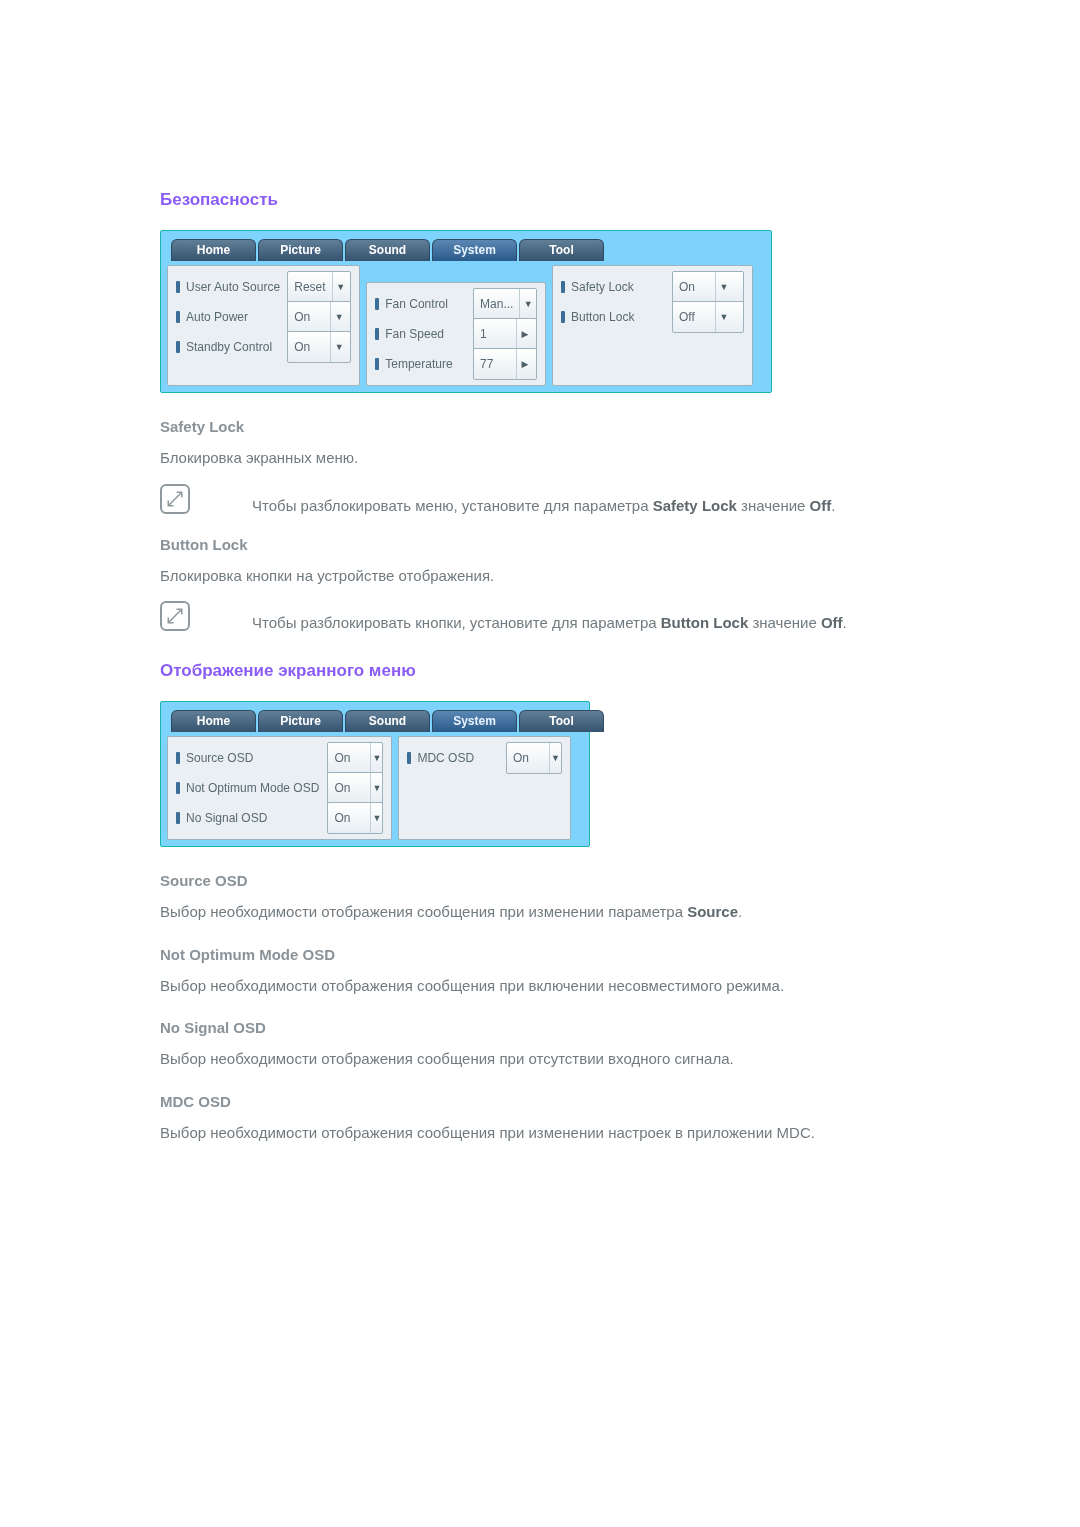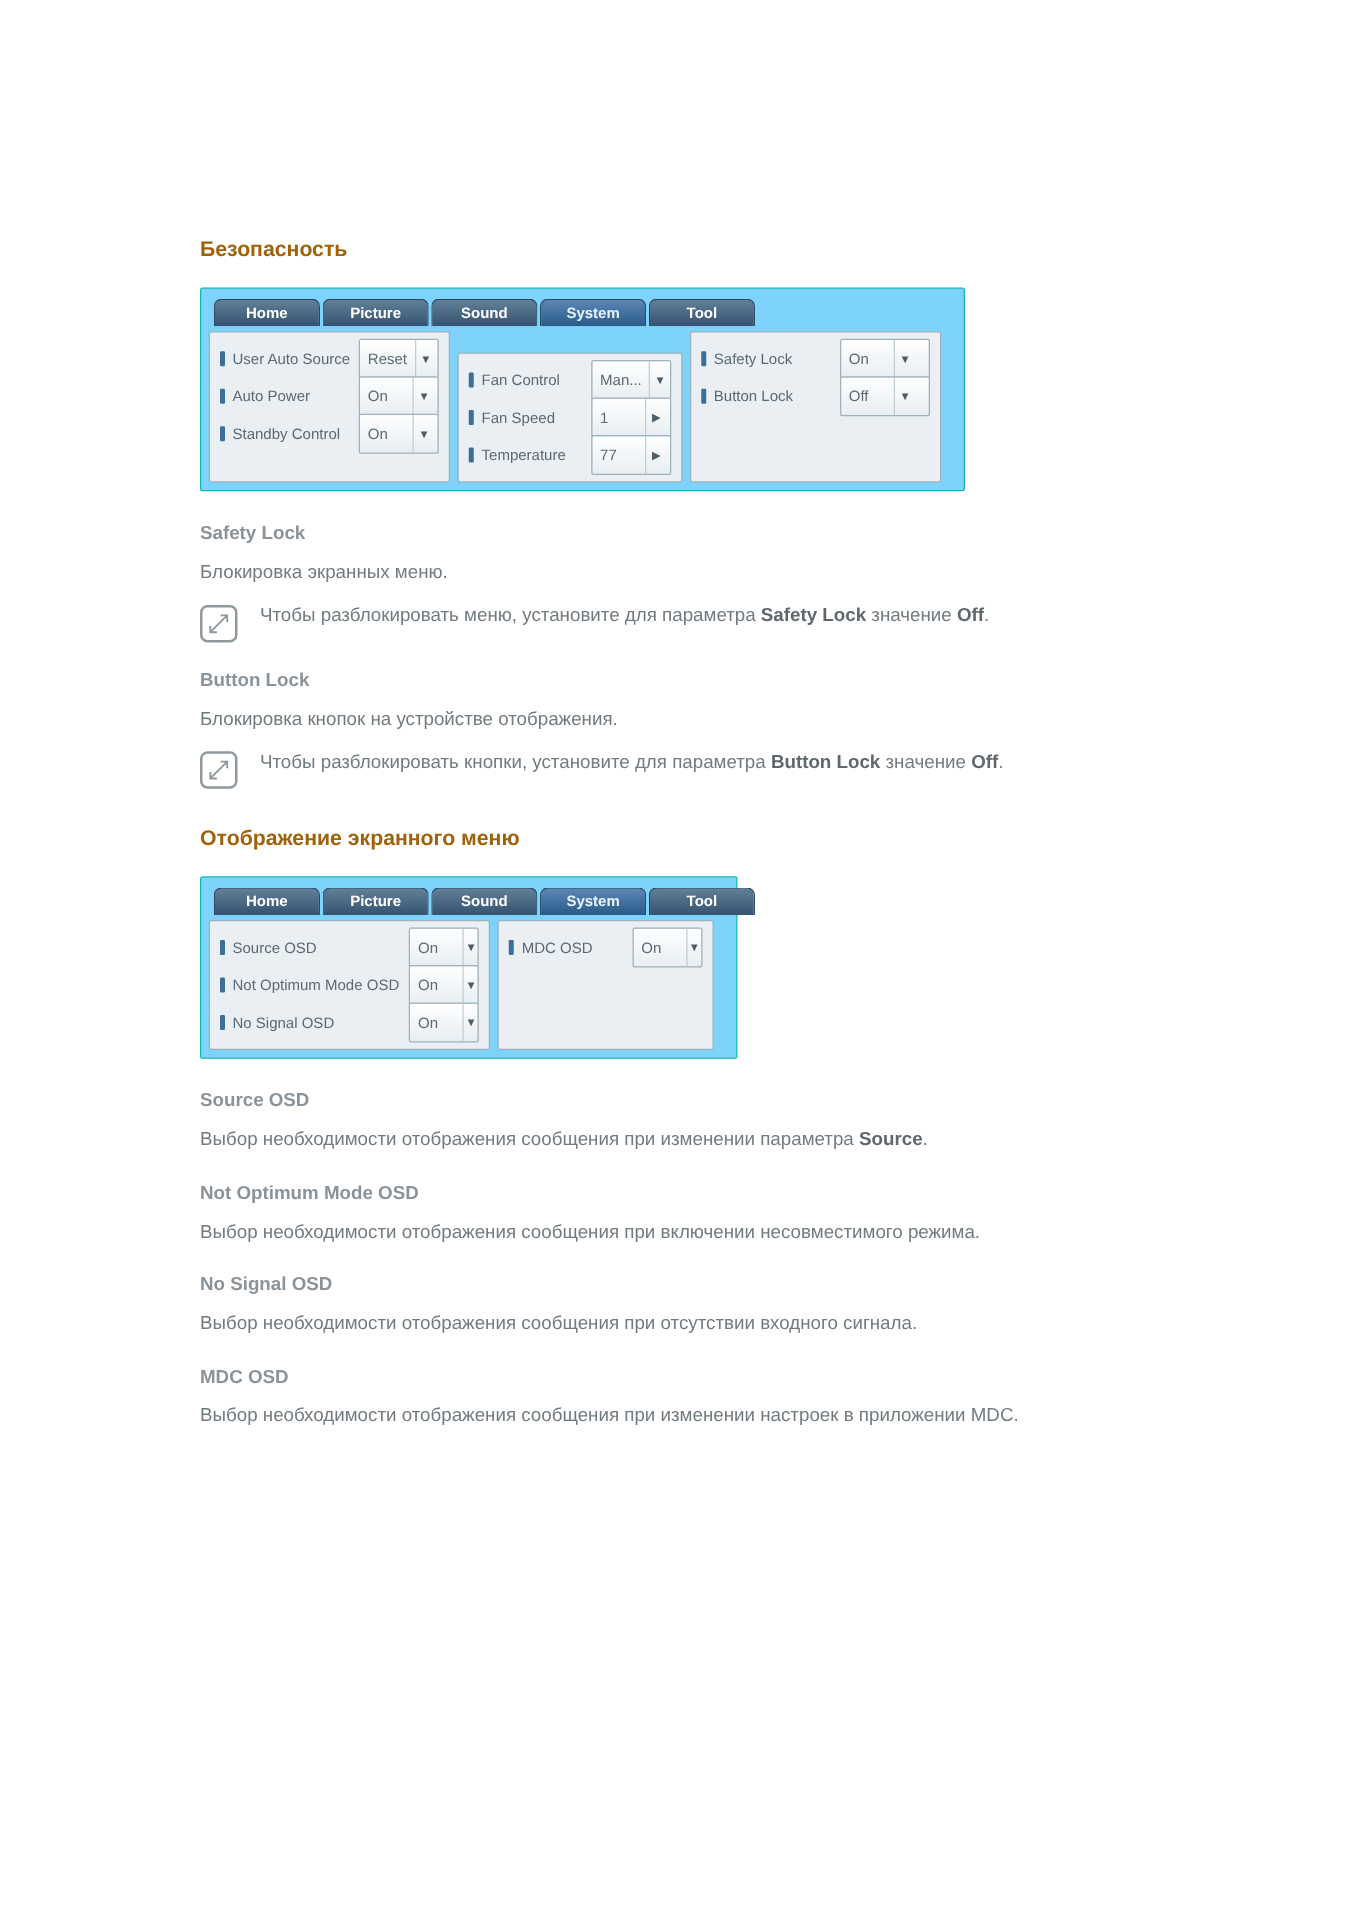--- a/index.html
+++ b/index.html
@@ -10,21 +10,21 @@
     font-size: 14px;
     color: #333333;
   }
   .page {
     width: 1080px;
     margin: 0 auto;
     padding: 190px 160px 80px 160px;
     box-sizing: border-box;
   }
   .section-title {
-    color: #a16207;
+    color: #8b5cf6;
     font-weight: bold;
     font-size: 17px;
     margin-bottom: 20px;
   }
   .ui-panel {
     border: 1px solid #14b8a6;
     border-radius: 2px;
     background: #7dd3fc;
     padding: 2px 12px 6px 0;
     margin-bottom: 25px;
@@ -119,22 +119,23 @@
   }
   .body-text {
     color: #727b80;
     font-size: 15px;
     line-height: 1.5;
     margin-bottom: 8px;
   }
   .body-text b { color: #5e686d; font-weight: bold; }
   .note-row {
     display: flex;
-    align-items: flex-start;
+    align-items: flex-end;
     margin: 14px 0 18px 0;
+    gap: 44px;
   }
   .note-icon {
     width: 26px;
     height: 26px;
     border: 2px solid #8f999e;
     border-radius: 6px;
     display: flex;
     align-items: center;
     justify-content: center;
     color: #8f999e;
@@ -243,21 +244,21 @@
       <svg width="18" height="18" viewBox="0 0 24 24" fill="none" stroke="#8f999e" stroke-width="2">
           <path d="M3 21 L21 3 M14 3 h7 v7 M3 14 v7 h7"></path>
         </svg>
     </div>
     <div class="note-text">
       <span>Чтобы разблокировать меню, установите для параметра </span><b>Safety Lock</b><span> значение </span><b>Off</b><span>.</span>
     </div>
   </div>
 
   <div class="subhead">Button Lock</div>
-  <div class="body-text">Блокировка кнопок на устройстве отображения.</div>
+  <div class="body-text">Блокировка кнопки на устройстве отображения.</div>
   <div class="note-row">
     <div class="note-icon">
       <svg width="18" height="18" viewBox="0 0 24 24" fill="none" stroke="#8f999e" stroke-width="2">
           <path d="M3 21 L21 3 M14 3 h7 v7 M3 14 v7 h7"></path>
         </svg>
     </div>
     <div class="note-text">
       <span>Чтобы разблокировать кнопки, установите для параметра </span><b>Button Lock</b><span> значение </span><b>Off</b><span>.</span>
     </div>
   </div>

